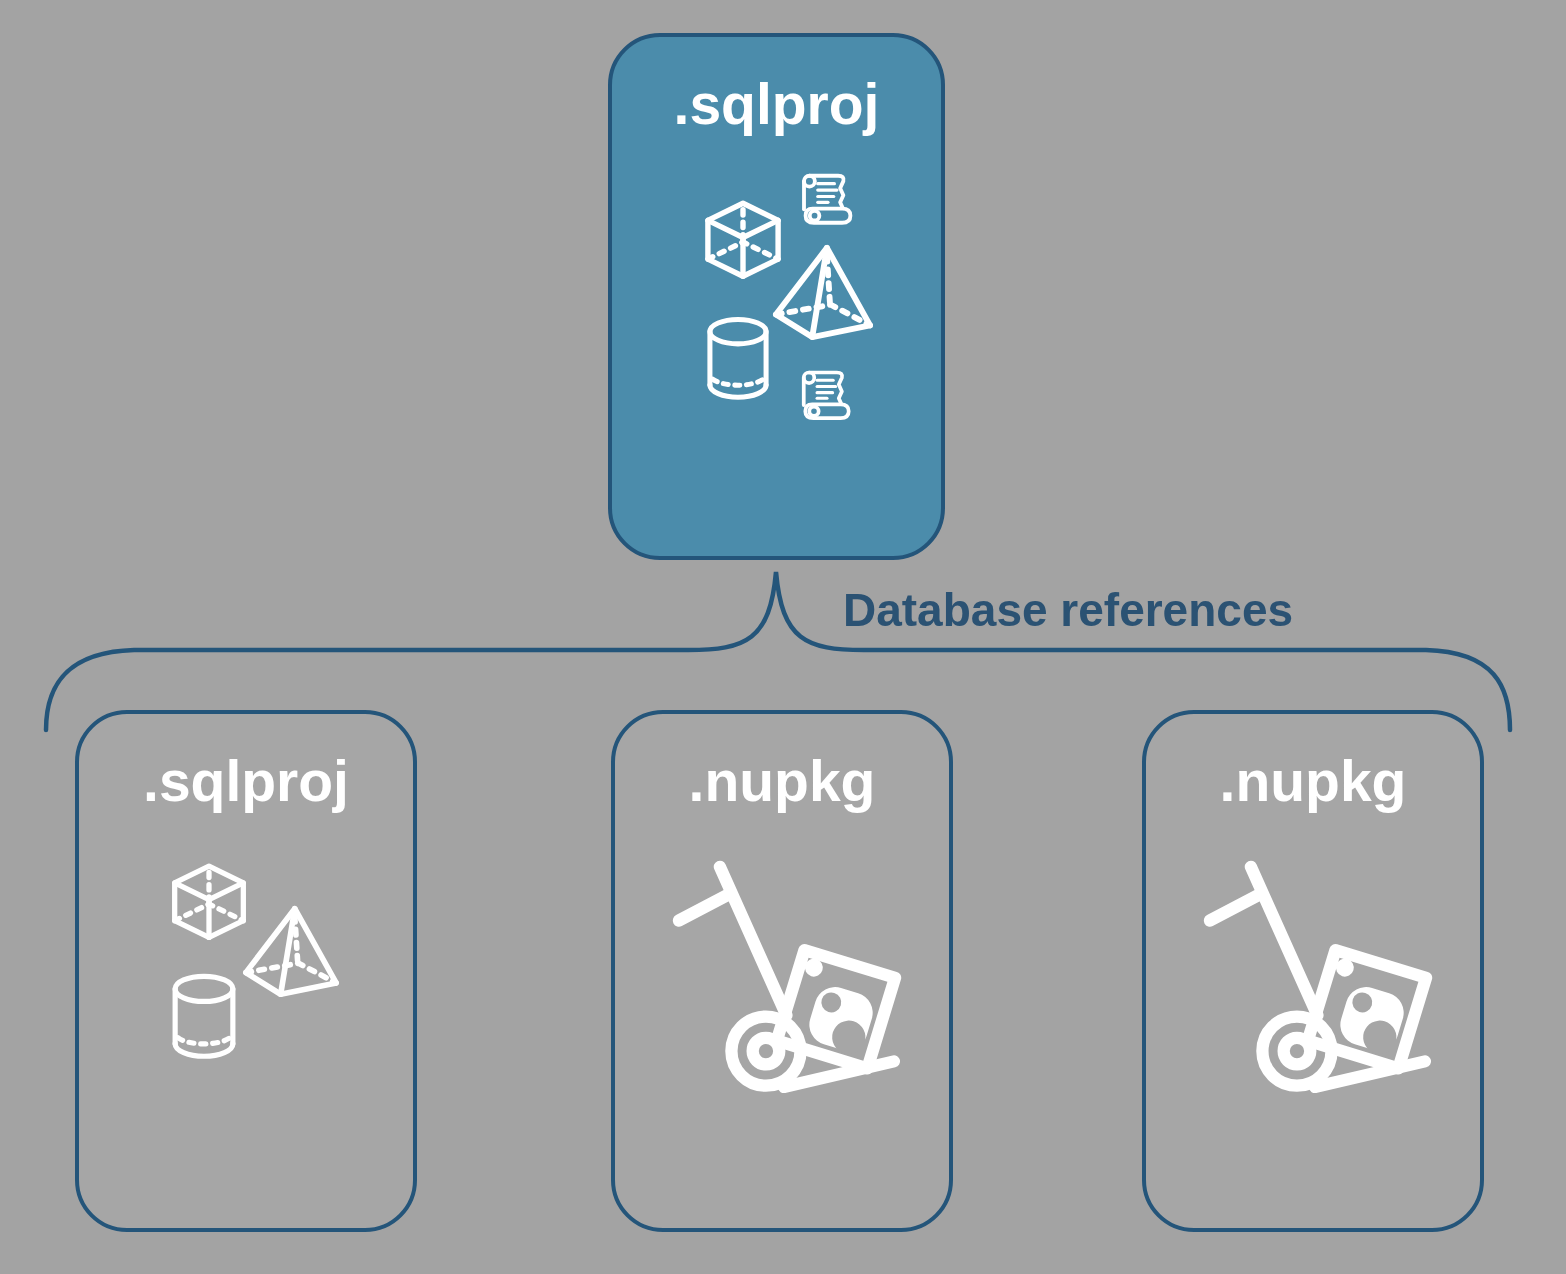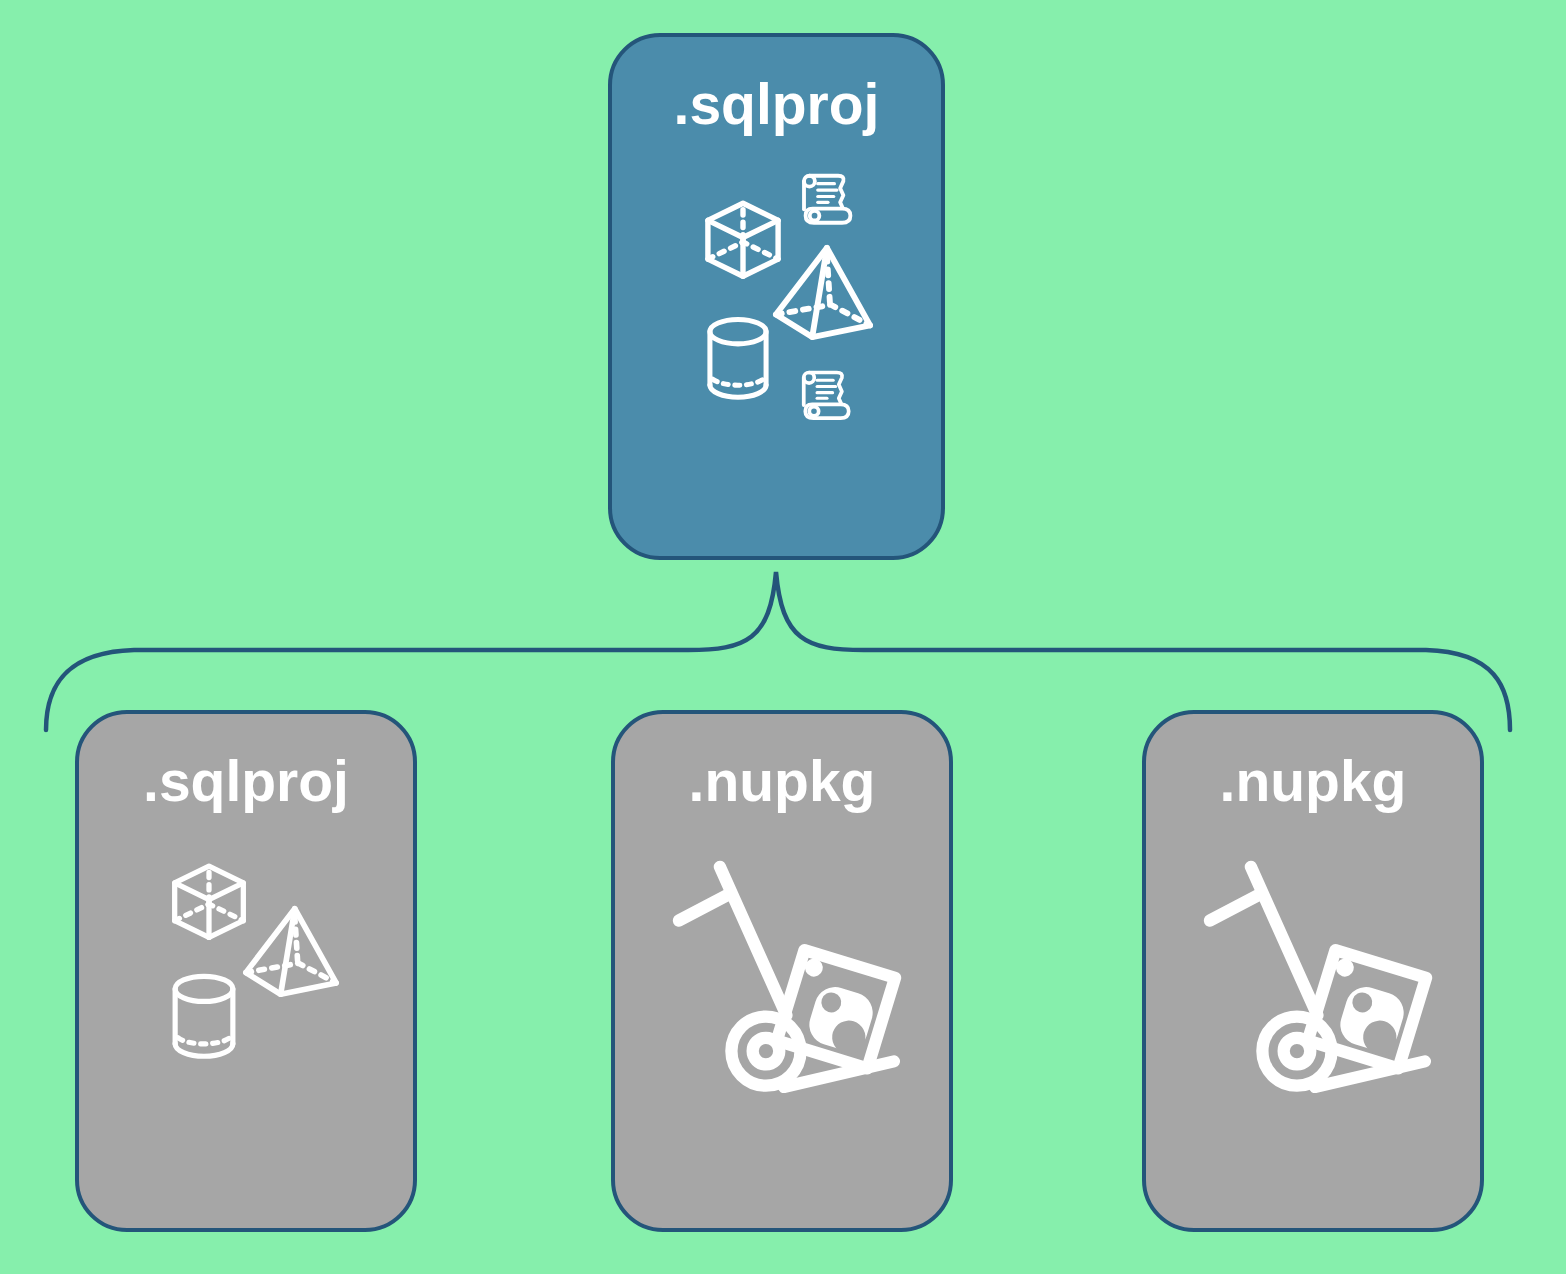--- a/index.html
+++ b/index.html
@@ -1,19 +1,19 @@
 <!DOCTYPE html>
 <html style="--root-fill: #4b8cab; --child-fill: #a6a6a6; --border: #24557a; --label-text: #2b5273; --title-text: #ffffff; --icon: #ffffff;"><head>
 <meta charset="utf-8">
 <style>
   html,body{margin:0;padding:0;background:#ffffff;}
   .canvas{
     position:relative;
     width:1566px;height:1274px;
-    background:#86efac;
+    background:#a3a3a3;
     font-family:"Liberation Sans", sans-serif;
     overflow:hidden;
   }
   .node{
     position:absolute;
     border:4.5px solid var(--border,#24557a);
     border-radius:52px;
     box-sizing:border-box;
   }
   .node-root{
@@ -150,20 +150,21 @@
       </svg>
     <svg class="icon r-scroll2">
         <use href="#sym-scroll"></use>
       </svg>
   </div>
 
   <svg class="brace" viewBox="0 0 1566 1274">
     <path d="M46,730 C46,686 66,652 134,650 L688,650 C746,650 770,640 776,572 C782,640 806,650 864,650 L1426,650 C1494,652 1510,686 1510,730"></path>
   </svg>
 
+  <div class="connector-label">Database references</div>
 
   <div class="node node-child child-1">
     <div class="node-title">.sqlproj</div>
     <svg class="icon c-cube">
         <use href="#sym-cube"></use>
       </svg>
     <svg class="icon c-pyramid">
         <use href="#sym-pyramid"></use>
       </svg>
     <svg class="icon c-cylinder">

